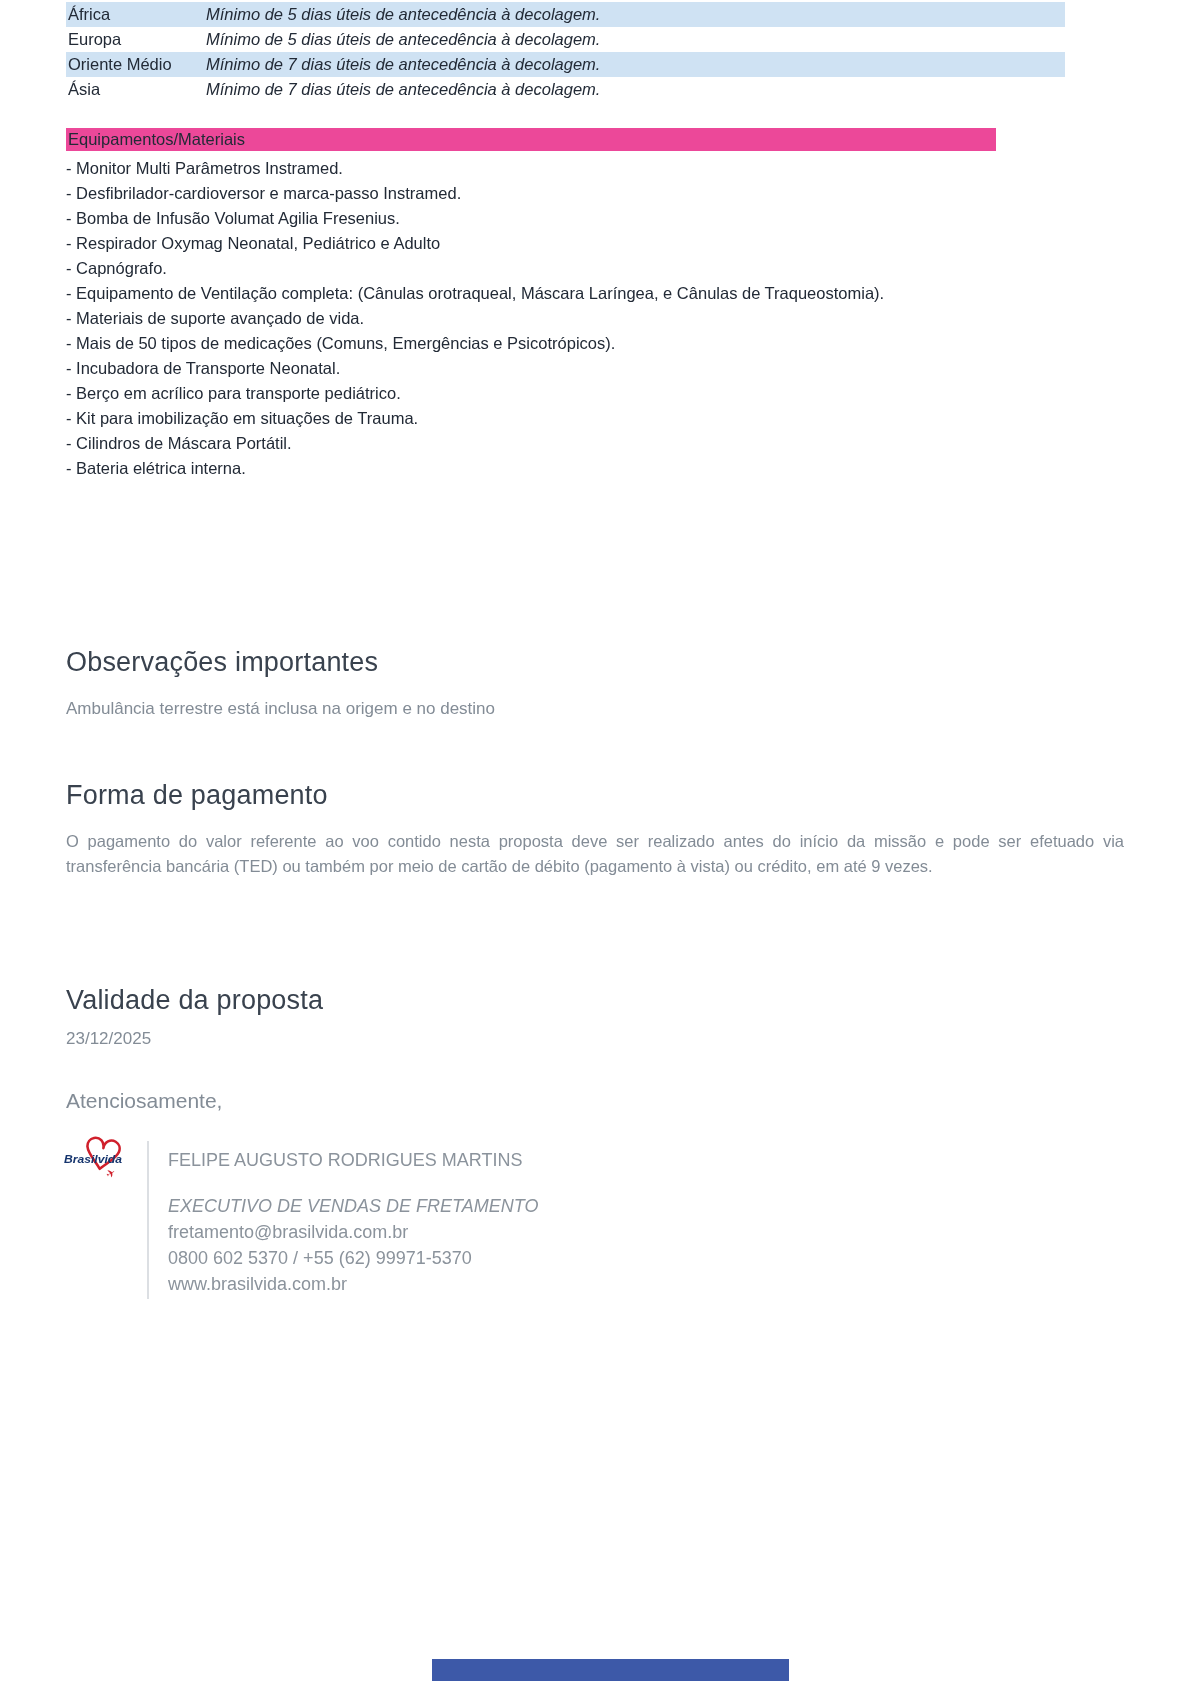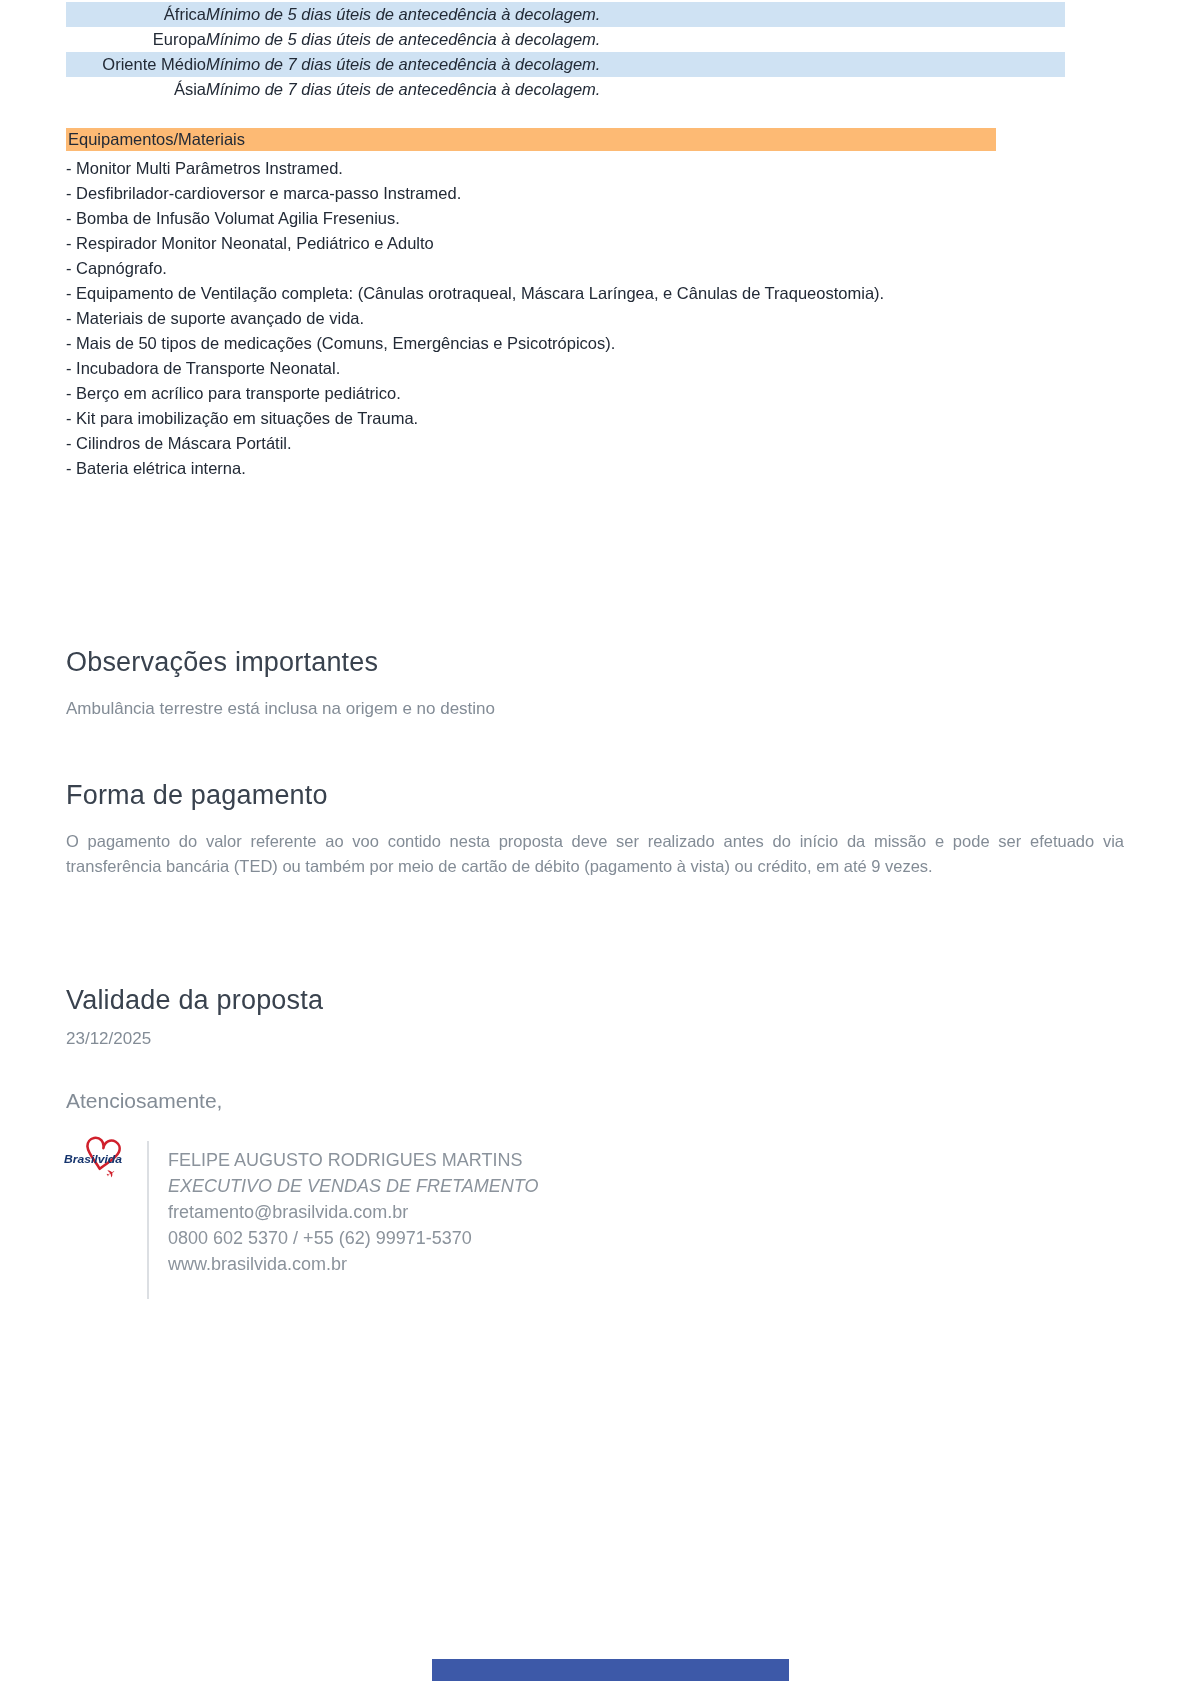--- a/index.html
+++ b/index.html
@@ -5,26 +5,26 @@
   * { margin:0; padding:0; box-sizing:border-box; }
   html,body { background:#ffffff; }
   .page {
     position:relative; width:1189px; height:1683px; background:#ffffff;
     font-family:"Liberation Sans", sans-serif; color:#222a36; overflow:hidden;
   }
   
   .lead-table { position:absolute; left:66px; top:2px; width:999px; }
   .lead-row { display:flex; height:25px; line-height:25px; font-size:16.5px; }
   .lead-row.hl { background:#cfe2f3; }
-  .lead-region { flex:0 0 140px; padding-left:14px; white-space:nowrap;text-align:right; }
+  .lead-region { flex:0 0 140px; padding-left:2px; white-space:nowrap; }
   .lead-notice { flex:1; white-space:nowrap;font-style:italic; }
   
   .equip-header {
     position:absolute; left:66px; top:128px; width:930px; height:23px;
-    line-height:23px; background:#fdba74; font-size:16.5px; padding-left:2px;
+    line-height:23px; background:#ec4899; font-size:16.5px; padding-left:2px;
   }
   .equip-list { position:absolute; left:66px; top:156px; list-style:none;
     font-size:16.5px; line-height:25px; white-space:nowrap; }
   
   .sec-title {
     position:absolute; left:66px; font-size:27px; font-weight:400;
     color:#39424e; letter-spacing:0.2px; white-space:nowrap;
   }
   .t-obs { top:647px; }
   .t-pay { top:780px; }
@@ -35,21 +35,21 @@
     position:absolute; left:66px; top:829px; width:1058px;
     font-size:16.5px; line-height:25px; text-align:justify;
   }
   .val-date { position:absolute; left:66px; top:1029px; font-size:17px; }
   .closing  { position:absolute; left:66px; top:1089px; font-size:21px; }
   
   .sig-logo { position:absolute; left:62px; top:1136px; }
   .sig-divider { position:absolute; left:147px; top:1141px; width:2px; height:158px; background:#dcdfe3; }
   .sig-block { position:absolute; left:168px; top:1147px; font-size:18px;
     line-height:26px; color:#8b939c; white-space:nowrap; }
-  .sig-role { font-style:italic; }
+  .sig-role { font-style:italic;margin-top:20px; }
   
   .footer-bar { position:absolute; left:432px; top:1659px; width:357px; height:22px; background:#3d59a8; }
 </style>
 </head>
 <body>
 
 <div class="page">
 
   <div class="lead-table">
     <div class="lead-row hl">
@@ -68,21 +68,21 @@
       <span class="lead-region">Ásia</span>
       <span class="lead-notice">Mínimo de 7 dias úteis de antecedência à decolagem.</span>
     </div>
   </div>
 
   <div class="equip-header">Equipamentos/Materiais</div>
   <ul class="equip-list">
     <li>- Monitor Multi Parâmetros Instramed.</li>
     <li>- Desfibrilador-cardioversor e marca-passo Instramed.</li>
     <li>- Bomba de Infusão Volumat Agilia Fresenius.</li>
-    <li>- Respirador Monitor Neonatal, Pediátrico e Adulto</li>
+    <li>- Respirador Oxymag Neonatal, Pediátrico e Adulto</li>
     <li>- Capnógrafo.</li>
     <li>- Equipamento de Ventilação completa: (Cânulas orotraqueal, Máscara Laríngea, e Cânulas de Traqueostomia).</li>
     <li>- Materiais de suporte avançado de vida.</li>
     <li>- Mais de 50 tipos de medicações (Comuns, Emergências e Psicotrópicos).</li>
     <li>- Incubadora de Transporte Neonatal.</li>
     <li>- Berço em acrílico para transporte pediátrico.</li>
     <li>- Kit para imobilização em situações de Trauma.</li>
     <li>- Cilindros de Máscara Portátil.</li>
     <li>- Bateria elétrica interna.</li>
   </ul>

